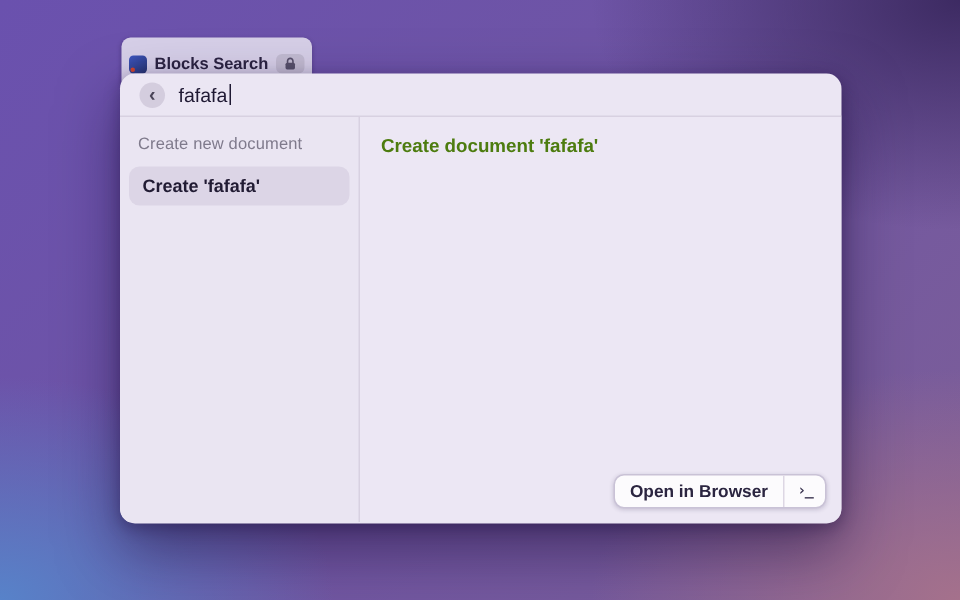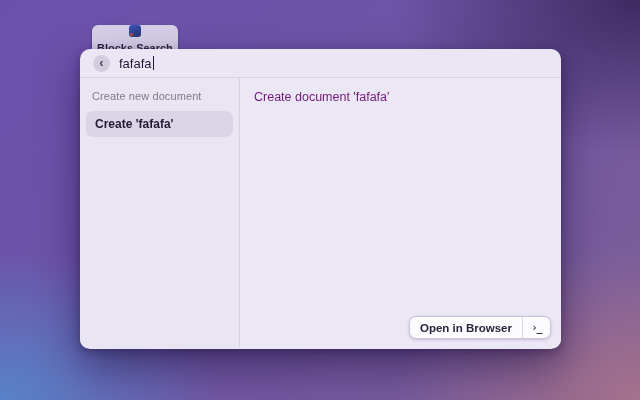--- a/index.html
+++ b/index.html
@@ -9,28 +9,27 @@
     font-family: "Liberation Sans", sans-serif;
     background:
       radial-gradient(ellipse 62% 62% at 100% 100%, rgba(167,114,139,0.95), rgba(167,114,139,0) 62%),
       radial-gradient(ellipse 58% 62% at 0% 100%, rgba(86,133,203,0.95), rgba(86,133,203,0) 60%),
       radial-gradient(ellipse 62% 62% at 100% 0%, rgba(58,40,95,0.95), rgba(58,40,95,0) 62%),
       linear-gradient(135deg, #6a51ae 0%, #6f55a4 50%, #7d5f97 100%);
   }
 
   
   .badge {
-    position: absolute; left: 92px; top: 25px; height: 35px;
+    position: absolute; left: 81px; top: 25px; height: 35px;
     display: flex; align-items: center; gap: 5px;
     padding: 0 5px 0 5px;
     background: rgba(224,218,237,0.92);
     border-radius: 6px;
     box-shadow: 0 1px 3px rgba(30,15,60,0.35);
     cursor: default;
-    flex-direction: column;
   }
   .badge-app-icon {
     width: 12px; height: 12px; border-radius: 3px; position: relative;
     background: linear-gradient(145deg, #3d55c0 0%, #27346e 100%);
     flex: 0 0 auto;
   }
   .badge-app-icon::after {
     content: ""; position: absolute; left: 1px; bottom: 1px;
     width: 3px; height: 3px; border-radius: 50%;
     background: #d1452f;
@@ -82,21 +81,21 @@
   }
   .list-item {
     margin-top: 9px; height: 26px; border-radius: 7px;
     display: flex; align-items: center; padding: 0 9px;
     font-size: 12px; font-weight: 600; color: #211b33;
     cursor: pointer;
   }
   .list-item.selected { background: #dcd5e6; }
 
   .detail { flex: 1; position: relative; padding: 12px 14px; background: #ece7f4; }
-  .detail-title { font-size: 12.5px; font-weight: 400; color: #701a75; }
+  .detail-title { font-size: 12.5px; font-weight: 700; color: #4d7c0f; }
 
   .footer-group {
     position: absolute; right: 10px; bottom: 9px; height: 23px;
     display: flex; align-items: stretch;
     background: #fcfbfd; border: 1px solid #c9c2d6; border-radius: 7px;
     overflow: hidden; box-shadow: 0 1px 3px rgba(40,30,70,0.18); margin-left: 12px;
   }
   .open-btn {
     border: none; background: transparent; padding: 0 10px;
     display: flex; align-items: center;

